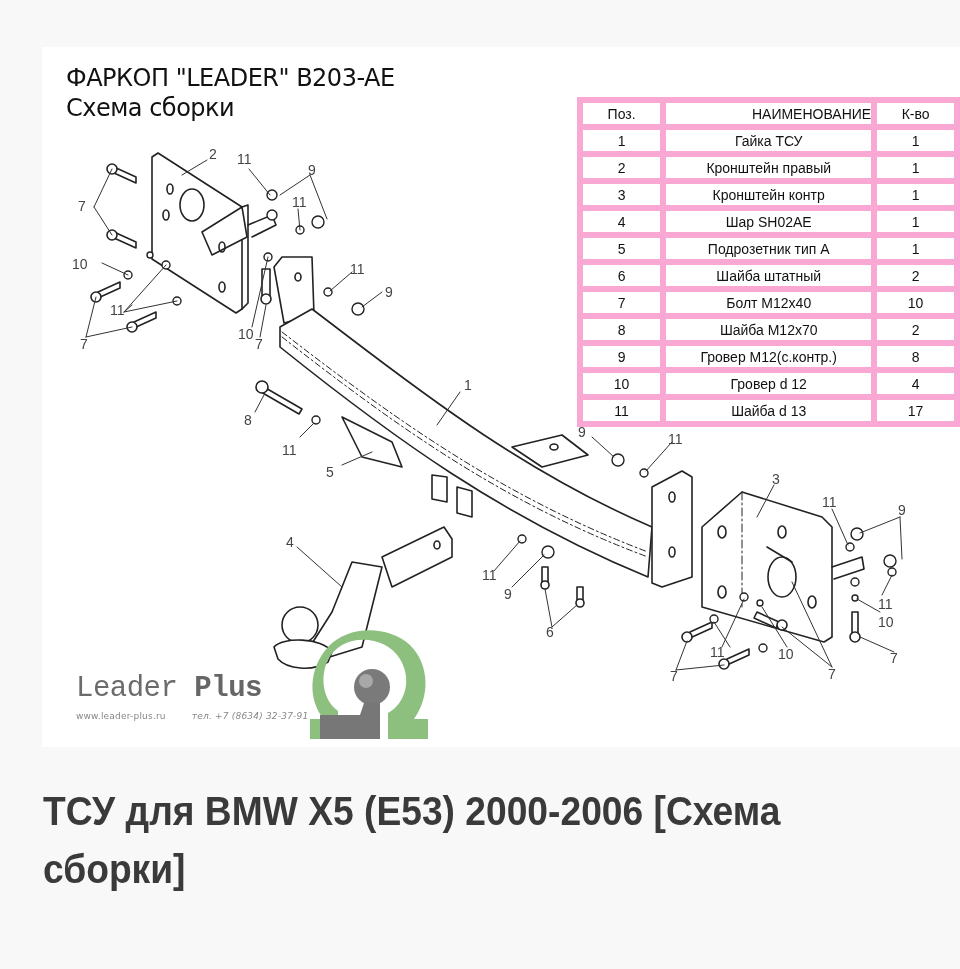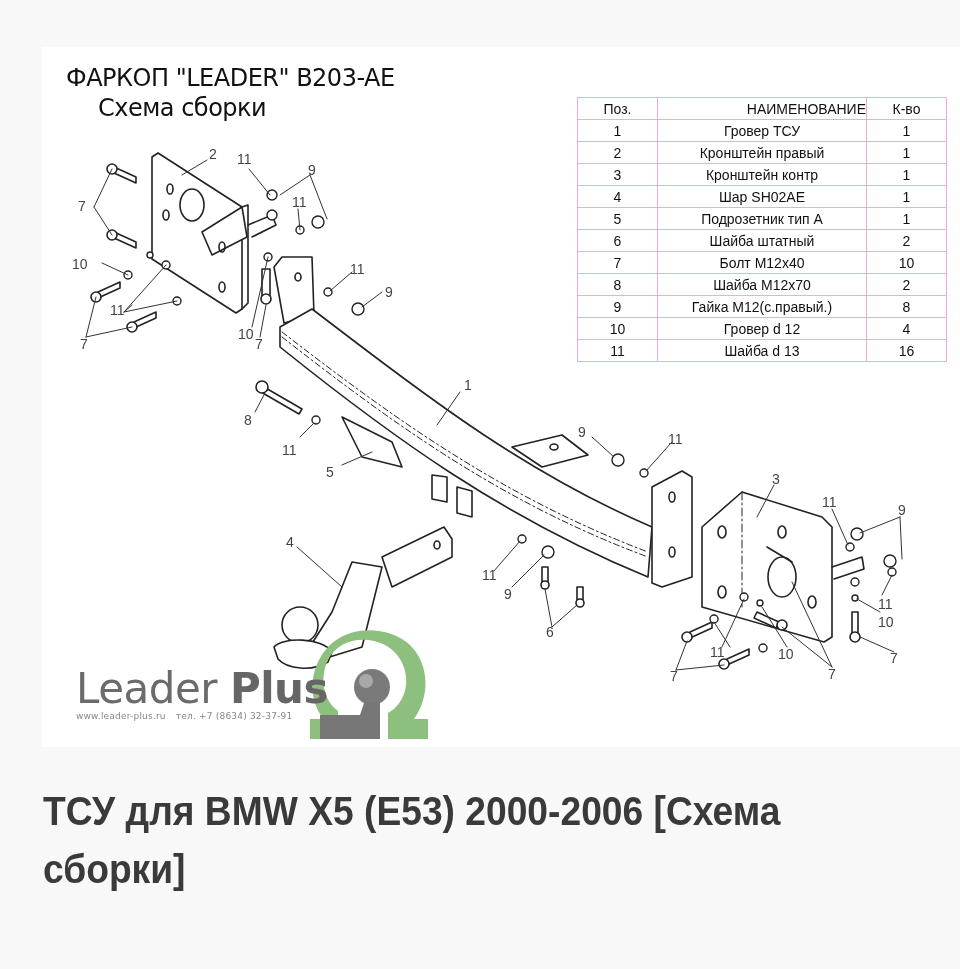--- a/index.html
+++ b/index.html
@@ -11,46 +11,46 @@
   }
   .card {
     position: absolute; left: 42px; top: 47px; width: 918px; height: 700px;
     background: #ffffff; overflow: hidden;
   }
   .title-block {
     position: absolute; left: 24px; top: 16px; color: #111;
     font-family: "DejaVu Sans", sans-serif; font-weight: normal;
   }
   .title-line1 { font-size: 24px; line-height: 30px; letter-spacing: -0.5px; }
-  .title-line2 { font-size: 24px; line-height: 30px; letter-spacing: -0.5px; margin-left: 32px; }
+  .title-line2 { font-size: 24px; line-height: 30px; letter-spacing: -0.5px; }
 
   table.parts {
     position: absolute; left: 535px; top: 50px;
     border-collapse: collapse;
     font-family: "Liberation Sans", sans-serif; font-size: 14px; color: #111;
   }
   table.parts td, table.parts th {
-    border: 1px solid #f9a8d4; height: 21px; padding: 0; text-align: center;
+    border: 6px solid #f9a8d4; height: 21px; padding: 0; text-align: center;
     font-weight: normal; line-height: 20px;
   }
   table.parts .c-pos { width: 79px; }
   table.parts .c-name { width: 208px; text-align: right; }
   table.parts .c-qty { width: 79px; }
 
   svg.drawing { position: absolute; left: 0; top: 0; }
   .callout { font-family: "Liberation Sans", sans-serif; font-size: 14px; fill: #444; }
 
   .brand {
     position: absolute; left: 34px; top: 622px;
     font-family: "DejaVu Sans", sans-serif;
   }
-  .brand-name { font-size: 42px; color: #6b6b6b; letter-spacing: -0.5px; line-height: 40px; }
+  .brand-name { font-size: 29px; color: #6b6b6b; letter-spacing: -0.5px; line-height: 40px; font-family: Liberation Mono, monospace; }
   .brand-name b { font-weight: bold; color: #666; }
   .brand-contacts { font-size: 9px; color: #888; margin-top: 2px; letter-spacing: 0.2px; }
-  .brand-contacts span + span { margin-left: 10px; }
+  .brand-contacts span + span { margin-left: 26px; font-style: italic; }
 
   .caption {
     position: absolute; left: 43px; top: 782px; width: 880px;
     font-family: "Liberation Sans", sans-serif; font-weight: bold;
     font-size: 40px; line-height: 58px; color: #3a3a3a;
     transform: scaleX(0.93); transform-origin: left top; width: 940px;
   }
 </style>
 </head>
 <body>
@@ -64,21 +64,21 @@
 
   <table class="parts">
     <tbody>
         <tr>
       <th class="c-pos">Поз.</th>
       <th class="c-name">НАИМЕНОВАНИЕ</th>
       <th class="c-qty">К-во</th>
     </tr>
     <tr>
           <td>1</td>
-          <td>Гровер ТСУ</td>
+          <td>Гайка ТСУ</td>
           <td>1</td>
         </tr>
     <tr>
           <td>2</td>
           <td>Кронштейн правый</td>
           <td>1</td>
         </tr>
     <tr>
           <td>3</td>
           <td>Кронштейн контр</td>
@@ -104,32 +104,32 @@
           <td>Болт М12х40</td>
           <td>10</td>
         </tr>
     <tr>
           <td>8</td>
           <td>Шайба М12х70</td>
           <td>2</td>
         </tr>
     <tr>
           <td>9</td>
-          <td>Гайка М12(с.правый.)</td>
+          <td>Гровер М12(с.контр.)</td>
           <td>8</td>
         </tr>
     <tr>
           <td>10</td>
           <td>Гровер d 12</td>
           <td>4</td>
         </tr>
     <tr>
           <td>11</td>
           <td>Шайба d 13</td>
-          <td>16</td>
+          <td>17</td>
         </tr>
   </tbody>
     </table>
 
   <svg class="drawing" width="918" height="700" viewBox="0 0 918 700" fill="none" stroke="#222" stroke-width="1.6" stroke-linejoin="round" stroke-linecap="round">
 
     <g>
       <path d="M110 110 L116 106 L200 160 L200 262 L194 266 L110 212 Z" fill="#fff"></path>
       <path d="M200 160 L206 158 L206 256 L200 262"></path>
       <path d="M160 185 L200 160 L205 190 L170 208 Z" fill="#fff"></path>

